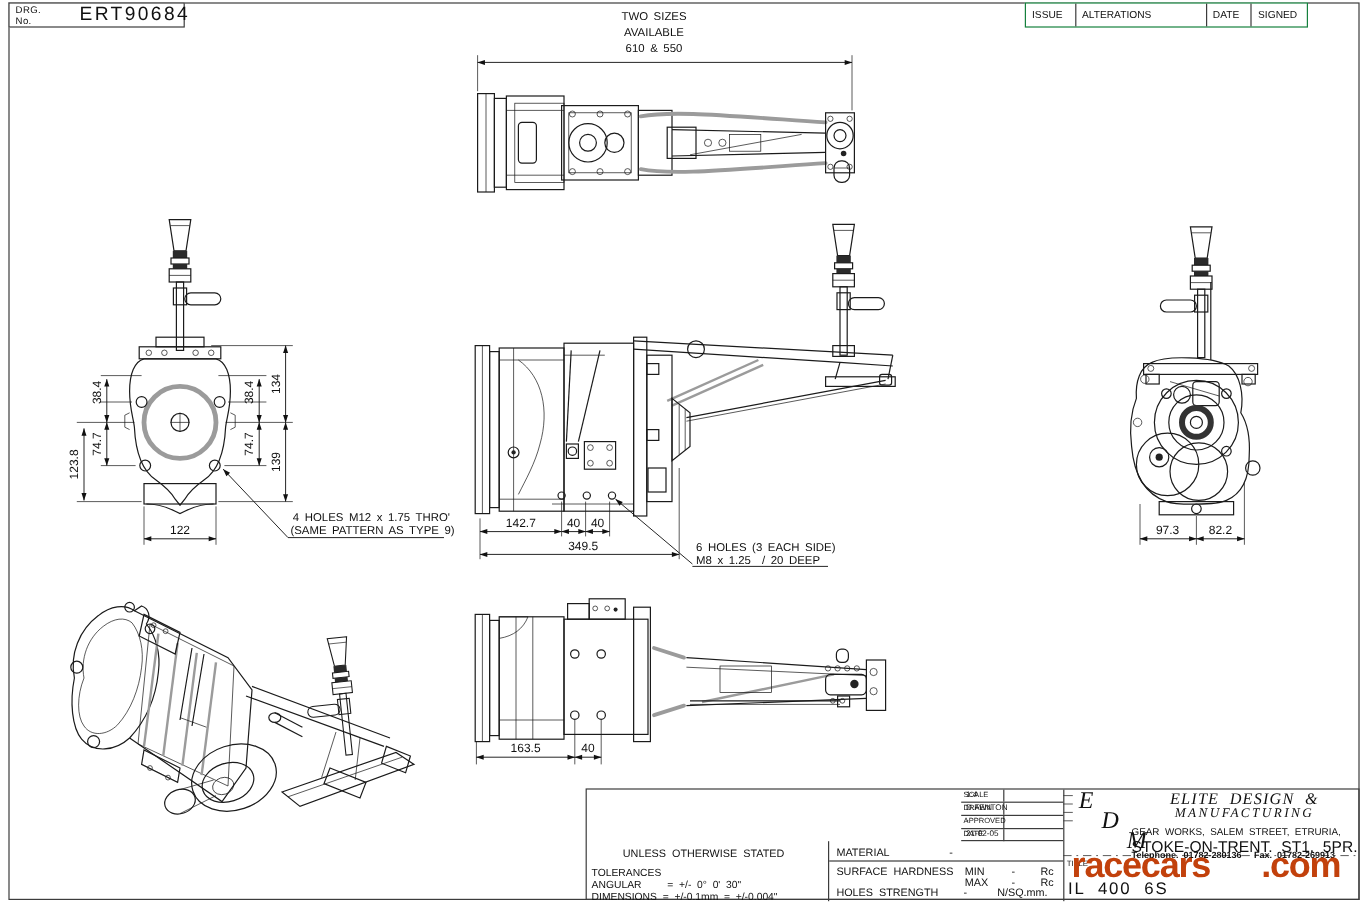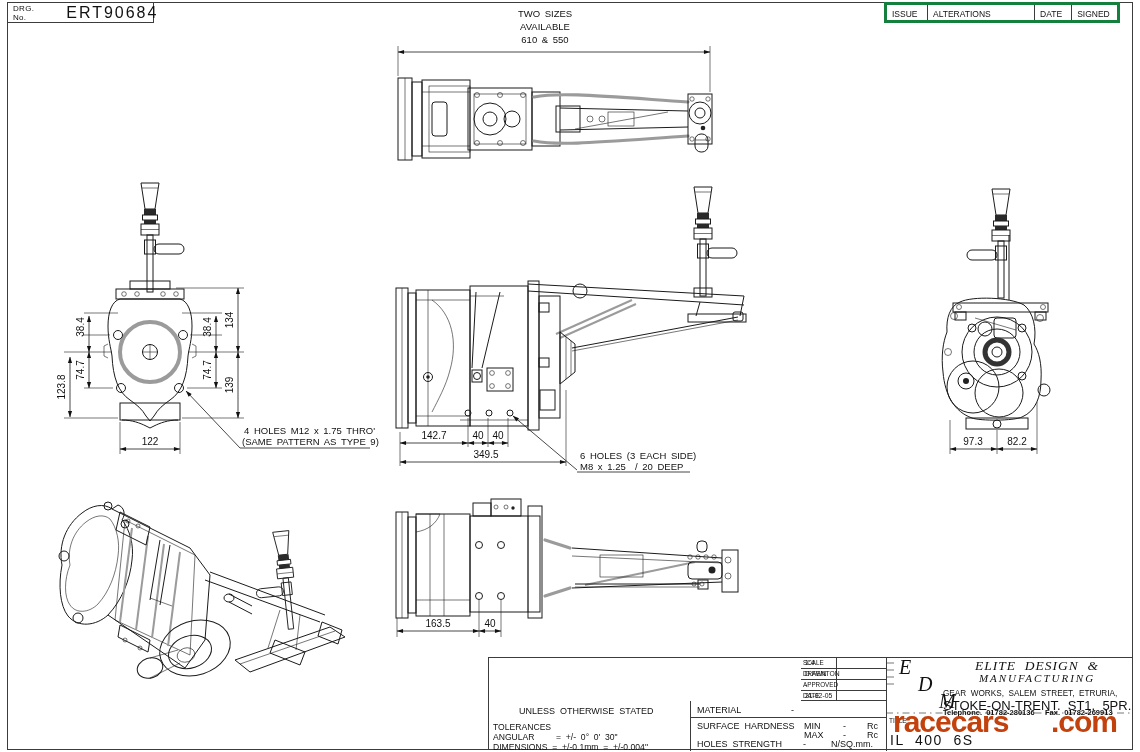--- a/index.html
+++ b/index.html
@@ -5,21 +5,21 @@
   html,body { margin:0; padding:0; background:#fff; }
   body { width:1140px; height:752px; position:relative; overflow:hidden;
          font-family:"Liberation Sans",sans-serif; color:#111; }
   .abs { position:absolute; }
   
   .sheet-frame { left:7px; top:2px; width:1126px; height:748px; border:1px solid #3c3c3c; box-sizing:border-box; }
   .drg-box { left:7px; top:2px; width:147px; height:21px; border:1px solid #3c3c3c; box-sizing:border-box;
              background:#fff; display:flex; align-items:center;gap:24px; }
   .drg-label { font-size:8px; margin-left:5px; letter-spacing:0.3px; }
   .drg-number { font-size:16px; margin-left:8px; letter-spacing:2px; }
-  .rev-table { left:884px; top:2px; width:236px; height:21px; border:3px solid #15803d; box-sizing:border-box;
+  .rev-table { left:854px; top:2px; width:236px; height:21px; border:1px solid #15803d; box-sizing:border-box;
                display:flex; background:#fff; }
   .rev-cell { font-size:8.5px; line-height:19px; padding-left:5px; box-sizing:border-box; border-left:1px solid #3c3c3c; }
   .rev-cell:first-child { border-left:none; }
   
   svg text { white-space:pre; }
   .ln { stroke:#1b1b1b; stroke-width:1; fill:none; }
   .lt { stroke:#1b1b1b; stroke-width:0.6; fill:none; }
   .dm { stroke:#1b1b1b; stroke-width:0.8; fill:none; }
   .gr { stroke:#9b9b9b; stroke-width:3.2; fill:none; stroke-linecap:round; }
   .g2 { stroke:#9b9b9b; stroke-width:2; fill:none; }

